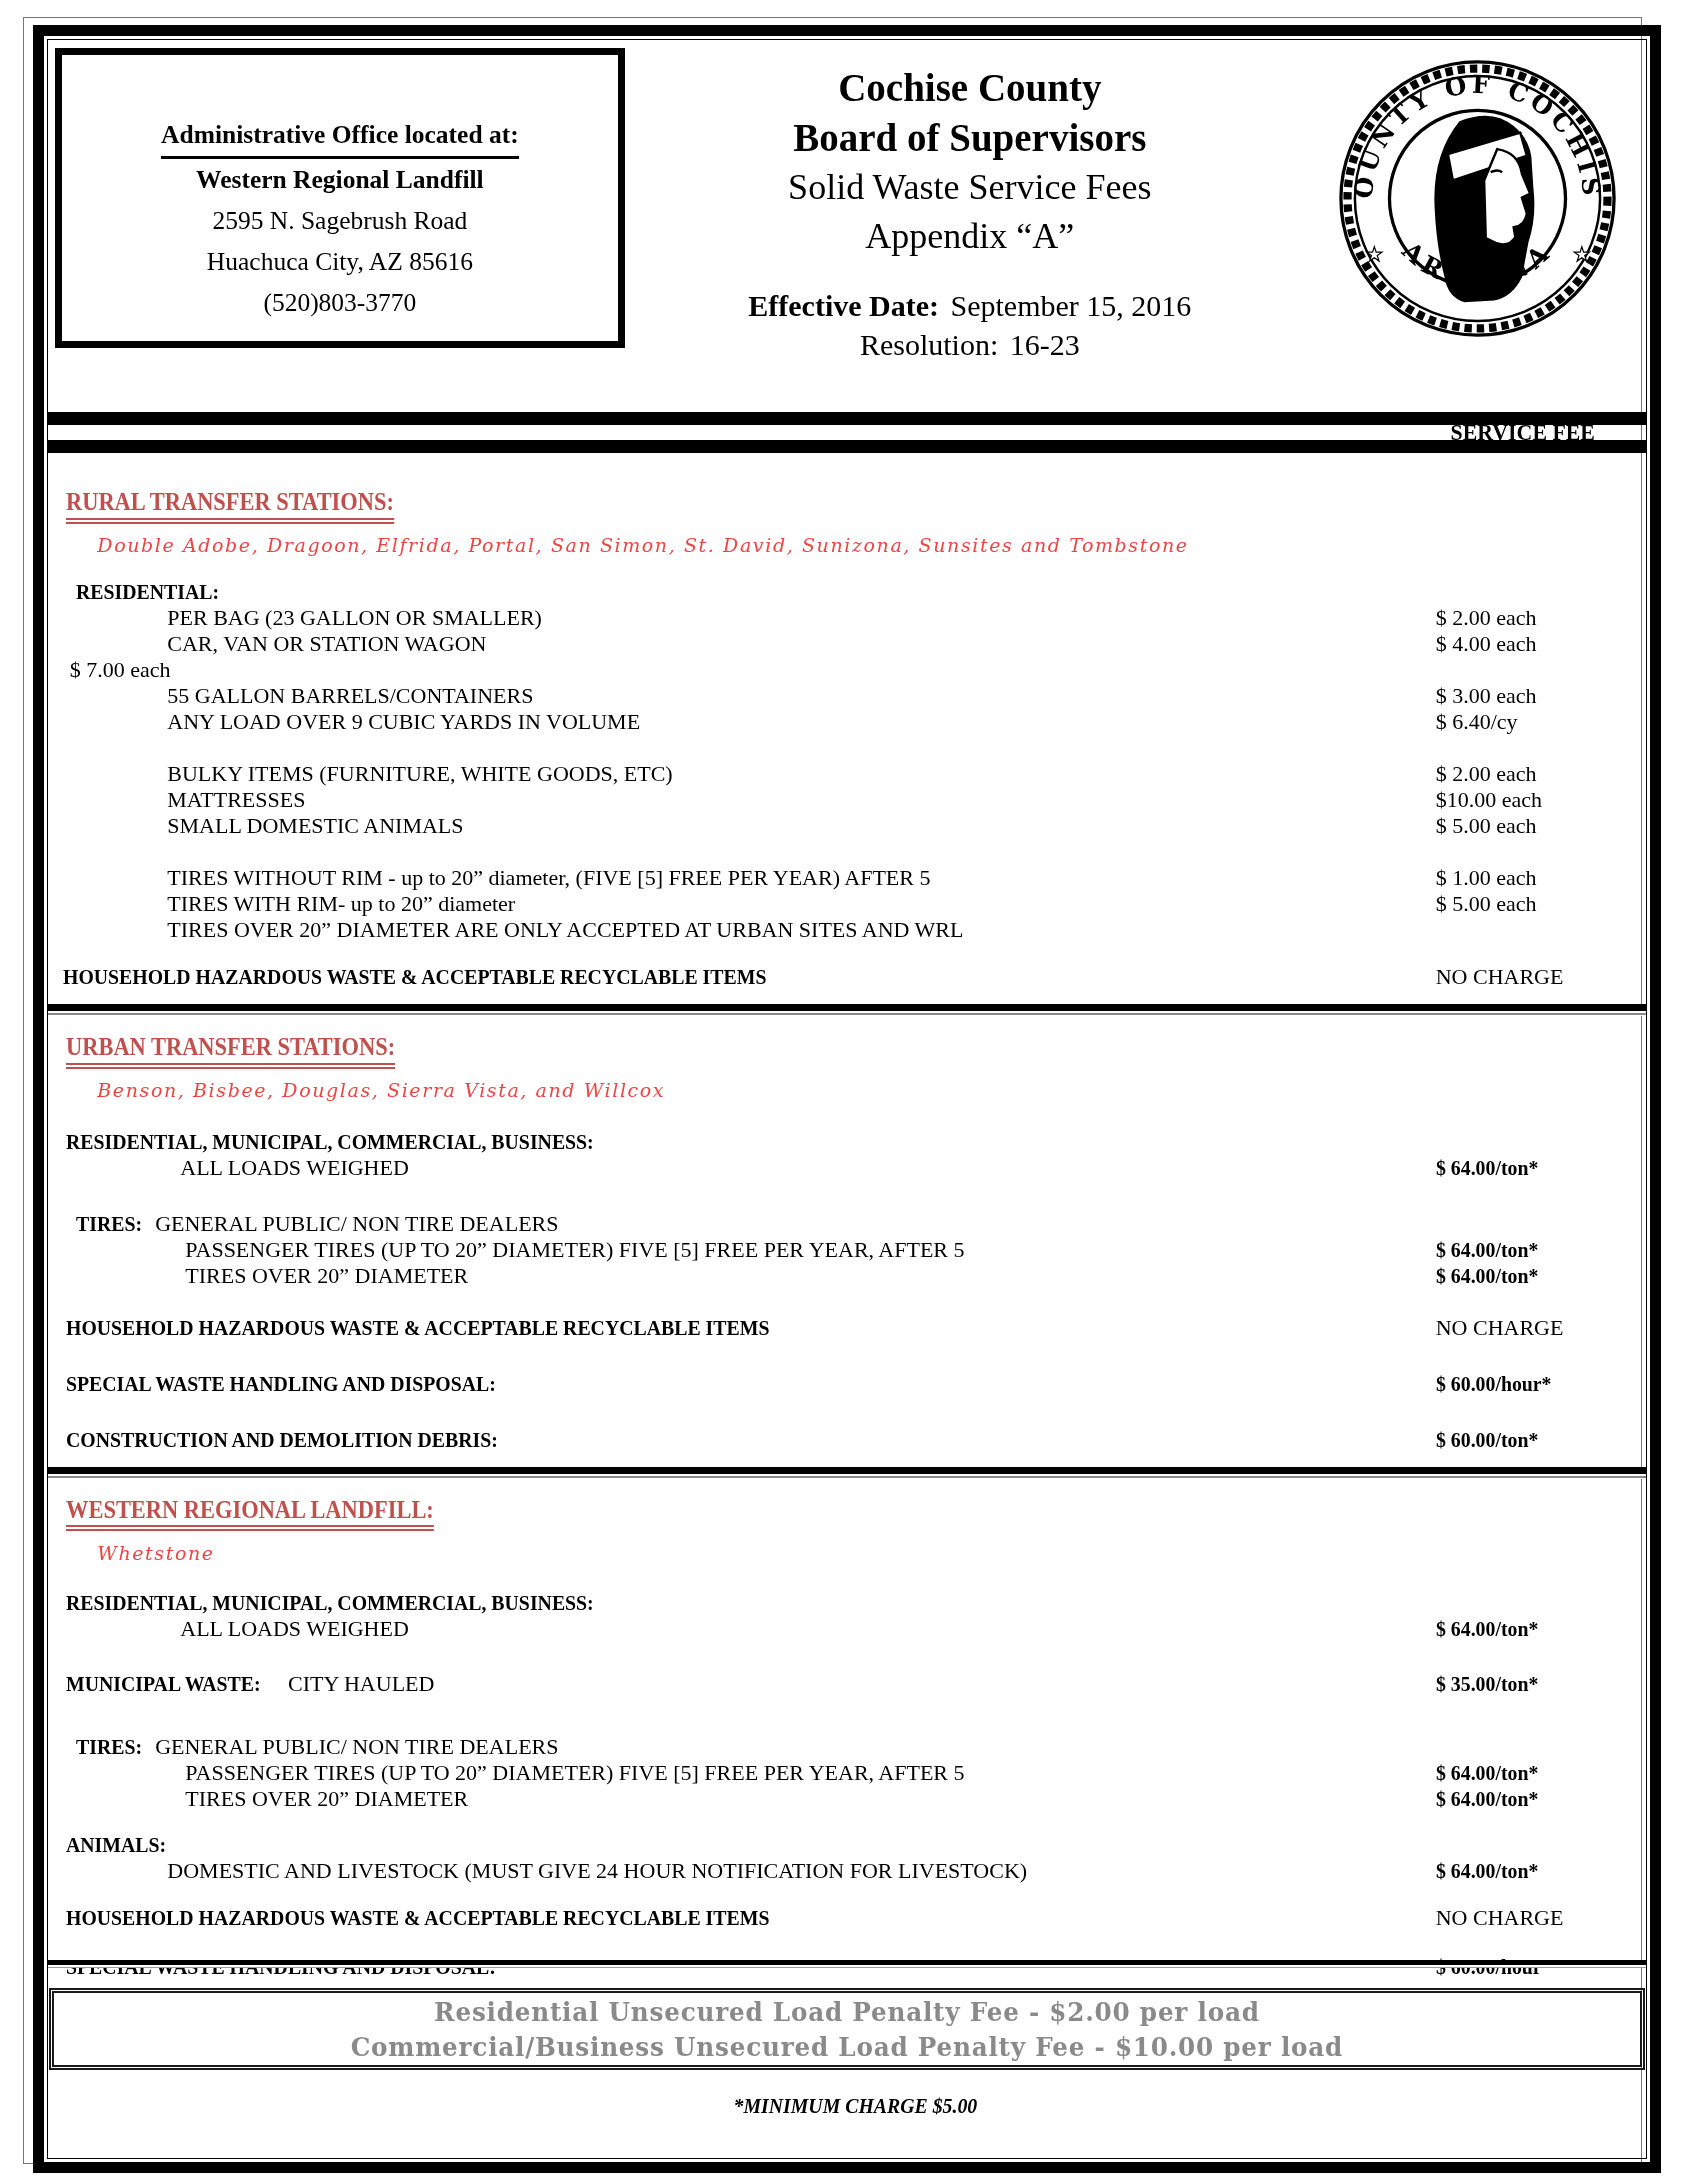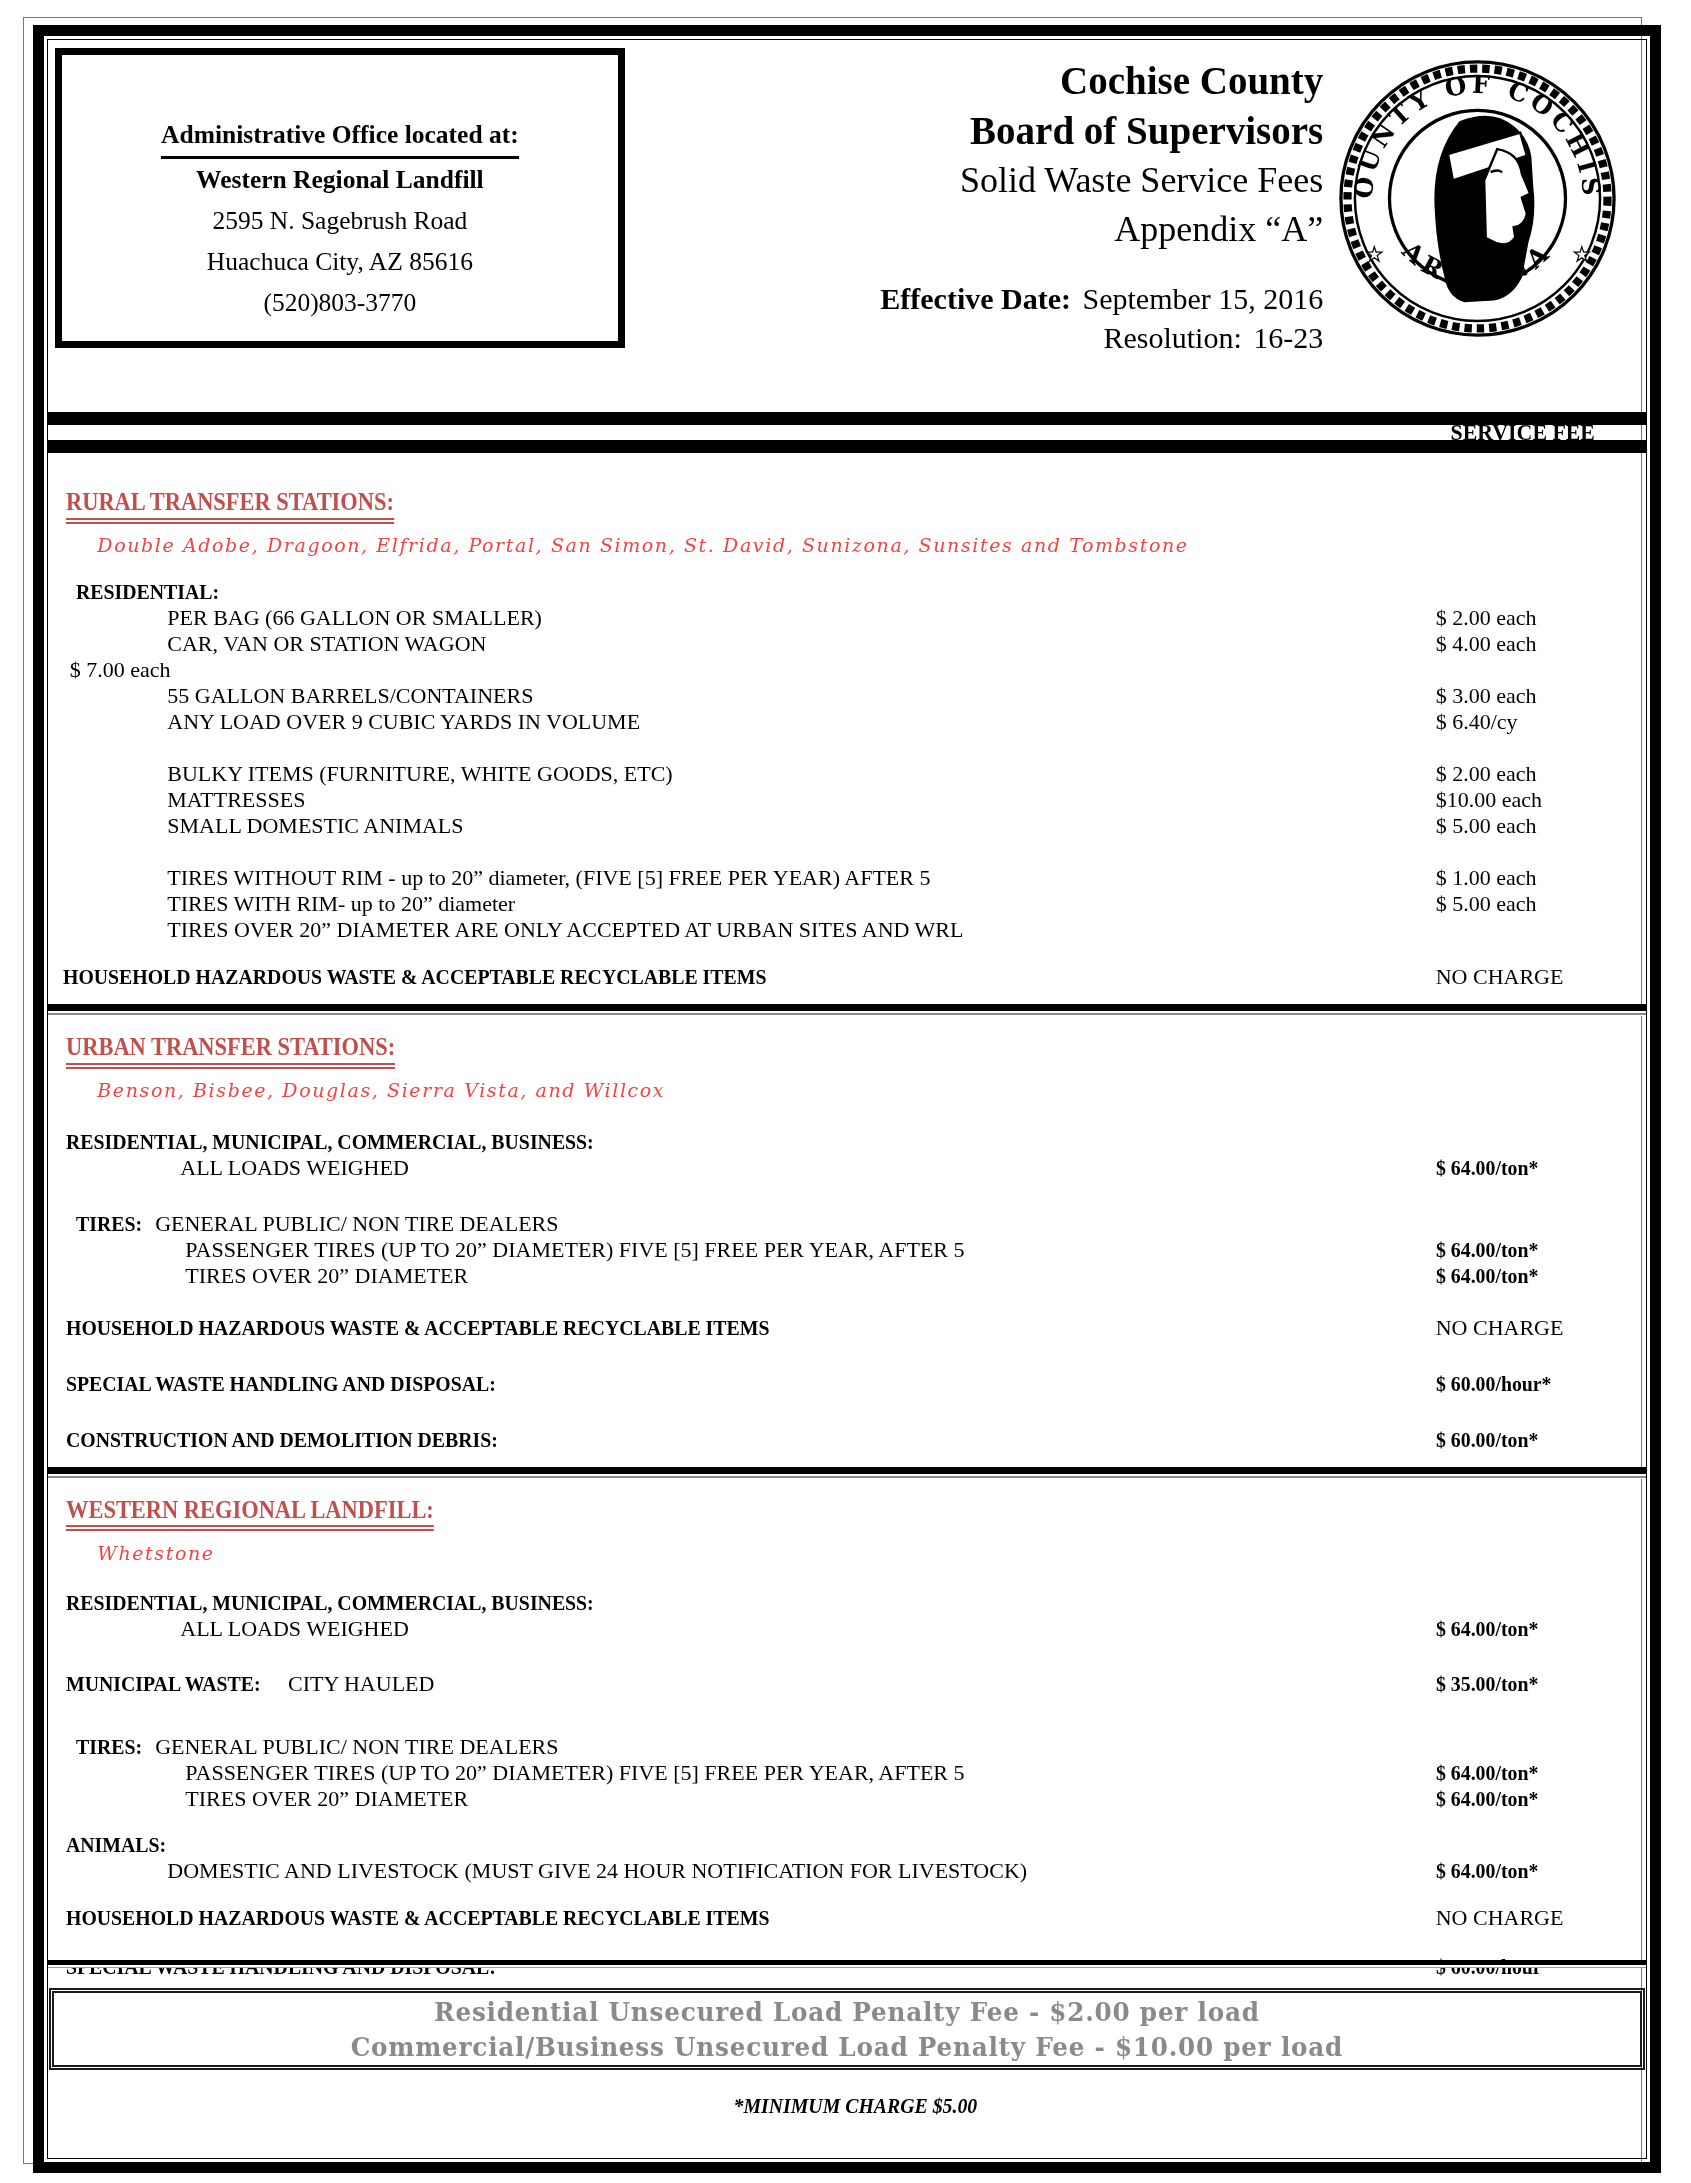--- a/index.html
+++ b/index.html
@@ -10,21 +10,21 @@
   .frame-outer{position:absolute;left:33px;top:25px;width:1606px;height:2126px;border:11.5px solid #000;}
   .frame-inner{position:absolute;inset:3.3px;border:1.6px solid #000;}
   .frame-content{position:absolute;inset:0;}
 
   
   .admin-box{position:absolute;left:6.6px;top:8.2px;width:556px;height:286px;border:7.4px solid #000;text-align:center;}
   .admin-box .inner{padding-top:59px;font-size:25.5px;line-height:41px;}
   .admin-heading{font-weight:bold;display:inline-block;border-bottom:3.3px solid #000;padding-bottom:0.8px;}
   .admin-bold{font-weight:bold;}
 
-  .title-block{position:absolute;left:568px;top:16px;width:707px;text-align:right;}
+  .title-block{position:absolute;left:568px;top:23px;width:707px;text-align:center;}
   .title-l1{font-size:39px;font-weight:bold;line-height:50px;}
   .title-l2{font-size:39px;font-weight:bold;line-height:50px;}
   .title-l3{font-size:36px;line-height:49px;}
   .title-l4{font-size:36px;line-height:49px;}
   .title-dates{margin-top:25px;font-size:30px;line-height:39px;}
   .bold{font-weight:bold;}
   .sp{display:inline-block;width:11.5px;}
 
   
   .seal{position:absolute;left:1288px;top:16.5px;width:283px;height:283px;}
@@ -144,21 +144,21 @@
 
     <div class="sec-head-wrap mt22"><span class="sec-head">RURAL TRANSFER STATIONS:</span></div>
     <div class="stations">Double Adobe, Dragoon, Elfrida, Portal, San Simon, St. David, Sunizona, Sunsites and Tombstone</div>
 
     <div class="row mt24">
             <div class="lbl ind34"><span class="cond">RESIDENTIAL:</span></div>
             <div class="fee"></div>
           </div>
 
     <div class="row">
-            <div class="lbl ind145">PER BAG (66 GALLON OR SMALLER)</div>
+            <div class="lbl ind145">PER BAG (23 GALLON OR SMALLER)</div>
             <div class="fee fee-r">$ 2.00 each</div>
           </div>
     <div class="row">
             <div class="lbl ind145">CAR, VAN OR STATION WAGON</div>
             <div class="fee fee-r">$ 4.00 each</div>
           </div>
     <div class="row">
             <div class="fee fee-r">$ 7.00 each</div>
           </div>
     <div class="row">

